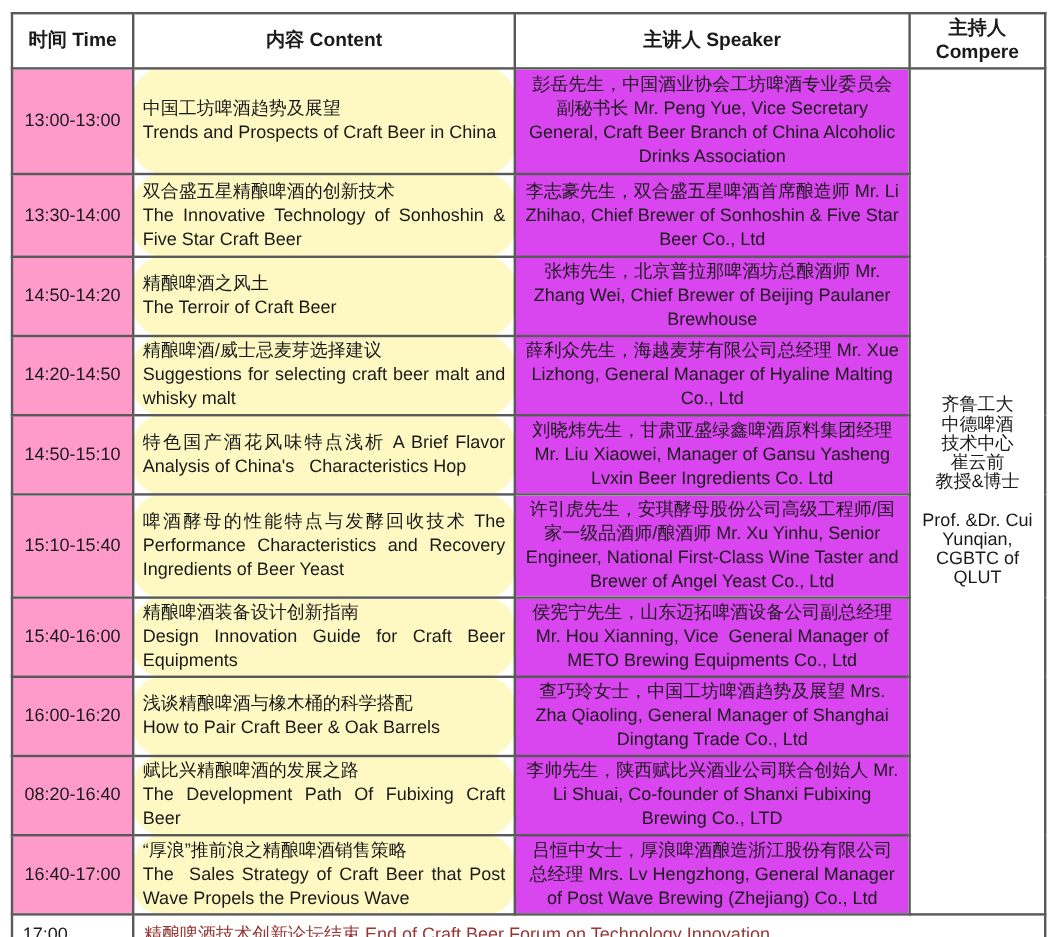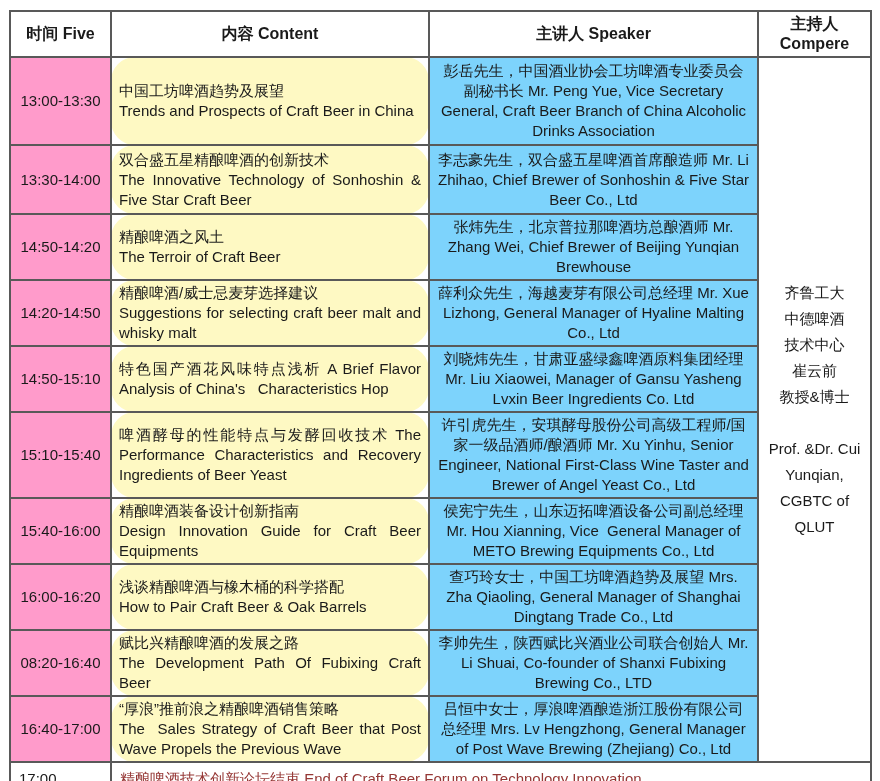--- a/index.html
+++ b/index.html
@@ -40,29 +40,29 @@
     text-align:center;
     white-space:nowrap;
   }
   td.content{
     background:#fef9c3;
     text-align:justify;
     white-space:pre-line;
     border-radius:24px;
   }
   td.speaker{
-    background:#7dd3fc;
+    background:#d946ef;
     text-align:center;
     margin-top:24px;
   }
   td.compere{
     background:#ffffff;
     text-align:center;
     white-space:pre-line;
-    line-height:26px;
+    line-height:16px;
   }
   td.footer-time{
     background:#ffffff;
     text-align:left;
     padding-left:8px;
   }
   td.footer-content{
     background:#ffffff;
     text-align:left;
     color:#953735;
@@ -86,29 +86,29 @@
 
 <table class="sched">
   <colgroup>
     <col class="c-time">
       <col class="c-content">
       <col class="c-speaker">
       <col class="c-compere">
   </colgroup>
   <tbody>
     <tr class="hh">
-      <th>时间 Five</th>
+      <th>时间 Time</th>
       <th>内容 Content</th>
       <th>主讲人 Speaker</th>
       <th>主持人
 Compere</th>
     </tr>
 
     <tr class="r1">
-      <td class="time">13:00-13:30</td>
+      <td class="time">13:00-13:00</td>
       <td class="content">中国工坊啤酒趋势及展望
 Trends and Prospects of Craft Beer in China</td>
       <td class="speaker">彭岳先生，中国酒业协会工坊啤酒专业委员会副秘书长 Mr. Peng Yue, Vice Secretary General, Craft Beer Branch of China Alcoholic Drinks Association</td>
       <td class="compere" rowspan="10">齐鲁工大
 中德啤酒
 技术中心
 崔云前
 教授&amp;博士
 
 Prof. &amp;Dr. Cui
@@ -121,21 +121,21 @@
       <td class="time">13:30-14:00</td>
       <td class="content">双合盛五星精酿啤酒的创新技术
 The Innovative Technology of Sonhoshin &amp; Five Star Craft Beer</td>
       <td class="speaker">李志豪先生，双合盛五星啤酒首席酿造师 Mr. Li Zhihao, Chief Brewer of Sonhoshin &amp; Five Star Beer Co., Ltd</td>
     </tr>
 
     <tr class="r3">
       <td class="time">14:50-14:20</td>
       <td class="content">精酿啤酒之风土
 The Terroir of Craft Beer</td>
-      <td class="speaker">张炜先生，北京普拉那啤酒坊总酿酒师 Mr. Zhang Wei, Chief Brewer of Beijing Yunqian Brewhouse</td>
+      <td class="speaker">张炜先生，北京普拉那啤酒坊总酿酒师 Mr. Zhang Wei, Chief Brewer of Beijing Paulaner Brewhouse</td>
     </tr>
 
     <tr class="r4">
       <td class="time">14:20-14:50</td>
       <td class="content">精酿啤酒/威士忌麦芽选择建议
 Suggestions for selecting craft beer malt and whisky malt</td>
       <td class="speaker">薛利众先生，海越麦芽有限公司总经理 Mr. Xue Lizhong, General Manager of Hyaline Malting Co., Ltd</td>
     </tr>
 
     <tr class="r5">

